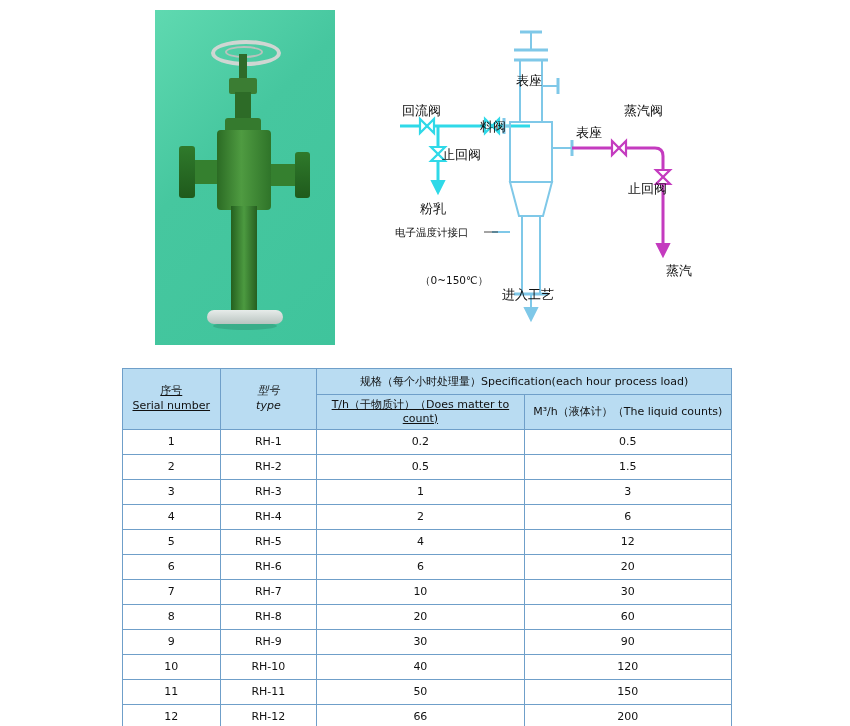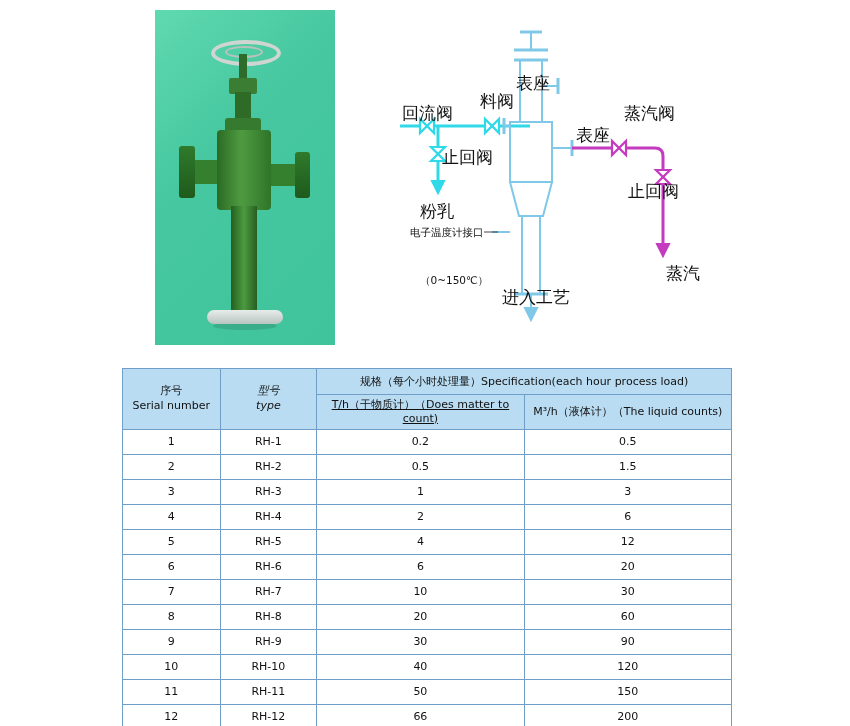--- a/index.html
+++ b/index.html
@@ -78,21 +78,21 @@
     position: absolute;
     left: 380px;
     top: 20px;
     width: 420px;
     height: 320px;
   }
   .schematic svg { display:block; }
 
   .s-label {
     position: absolute;
-    font-size: 17px;
+    font-size: 13px;
     color: #111;
     white-space: nowrap;
     font-family: "DejaVu Sans", "Liberation Sans", sans-serif;
   }
   .s-label.small { font-size: 10.5px; }
 
   
   .spec-table {
     position: absolute;
     left: 122px;
@@ -108,21 +108,21 @@
     text-align: center;
     padding: 3px 2px;
     font-weight: normal;
     line-height: 1.25;
   }
   .spec-table thead th {
     background: #b9dcf2;
     height: 19px;
   }
   .spec-table tbody td { height: 18px; background:#fff; }
-  .col-sn { width: 95px; }
+  .col-sn { width: 95px; text-decoration: underline; }
   .col-type { width: 95px; font-style: italic; }
   .col-t { width: 210px; text-decoration: underline; }
   .col-m { width: 210px; }
   .hdr-two-line div { line-height: 1.3; }
 </style>
 </head>
 <body>
 
 <div class="photo">
   <div class="photo-inner">
@@ -206,29 +206,29 @@
       <path d="M52 161 L58 173 L64 161 Z"></path>
     </g>
 
     <g stroke="#333" stroke-width="0.9" fill="none">
       <line x1="118" y1="212" x2="104" y2="212"></line>
       <line x1="160" y1="64" x2="160" y2="64"></line>
     </g>
   </svg>
 
   <span class="s-label" style="left:22px; top:82px;">回流阀</span>
-  <span class="s-label" style="left:100px; top:70px;text-align:center;">料阀</span>
+  <span class="s-label" style="left:100px; top:98px;text-align:center;">料阀</span>
   <span class="s-label" style="left:136px; top:52px;">表座</span>
   <span class="s-label" style="left:196px; top:104px;">表座</span>
   <span class="s-label" style="left:236px; top:82px;margin-left:8px;">蒸汽阀</span>
   <span class="s-label" style="left:62px; top:126px;">止回阀</span>
   <span class="s-label" style="left:248px; top:160px;">止回阀</span>
   <span class="s-label" style="left:40px; top:180px;">粉乳</span>
   <span class="s-label" style="left:286px; top:242px;">蒸汽</span>
-  <span class="s-label small" style="left:30px; top:206px;">电子温度计接口</span>
+  <span class="s-label small" style="left:15px; top:206px;">电子温度计接口</span>
   <span class="s-label small" style="left:40px; top:220px;margin-top:34px;">（0~150℃）</span>
   <span class="s-label" style="left:122px; top:266px;text-align:right;">进入工艺</span>
 </div>
 
 <table class="spec-table">
   <thead>
     <tr>
       <th class="col-sn" rowspan="2">
         <div class="hdr-two-line">
           <div>序号</div>

